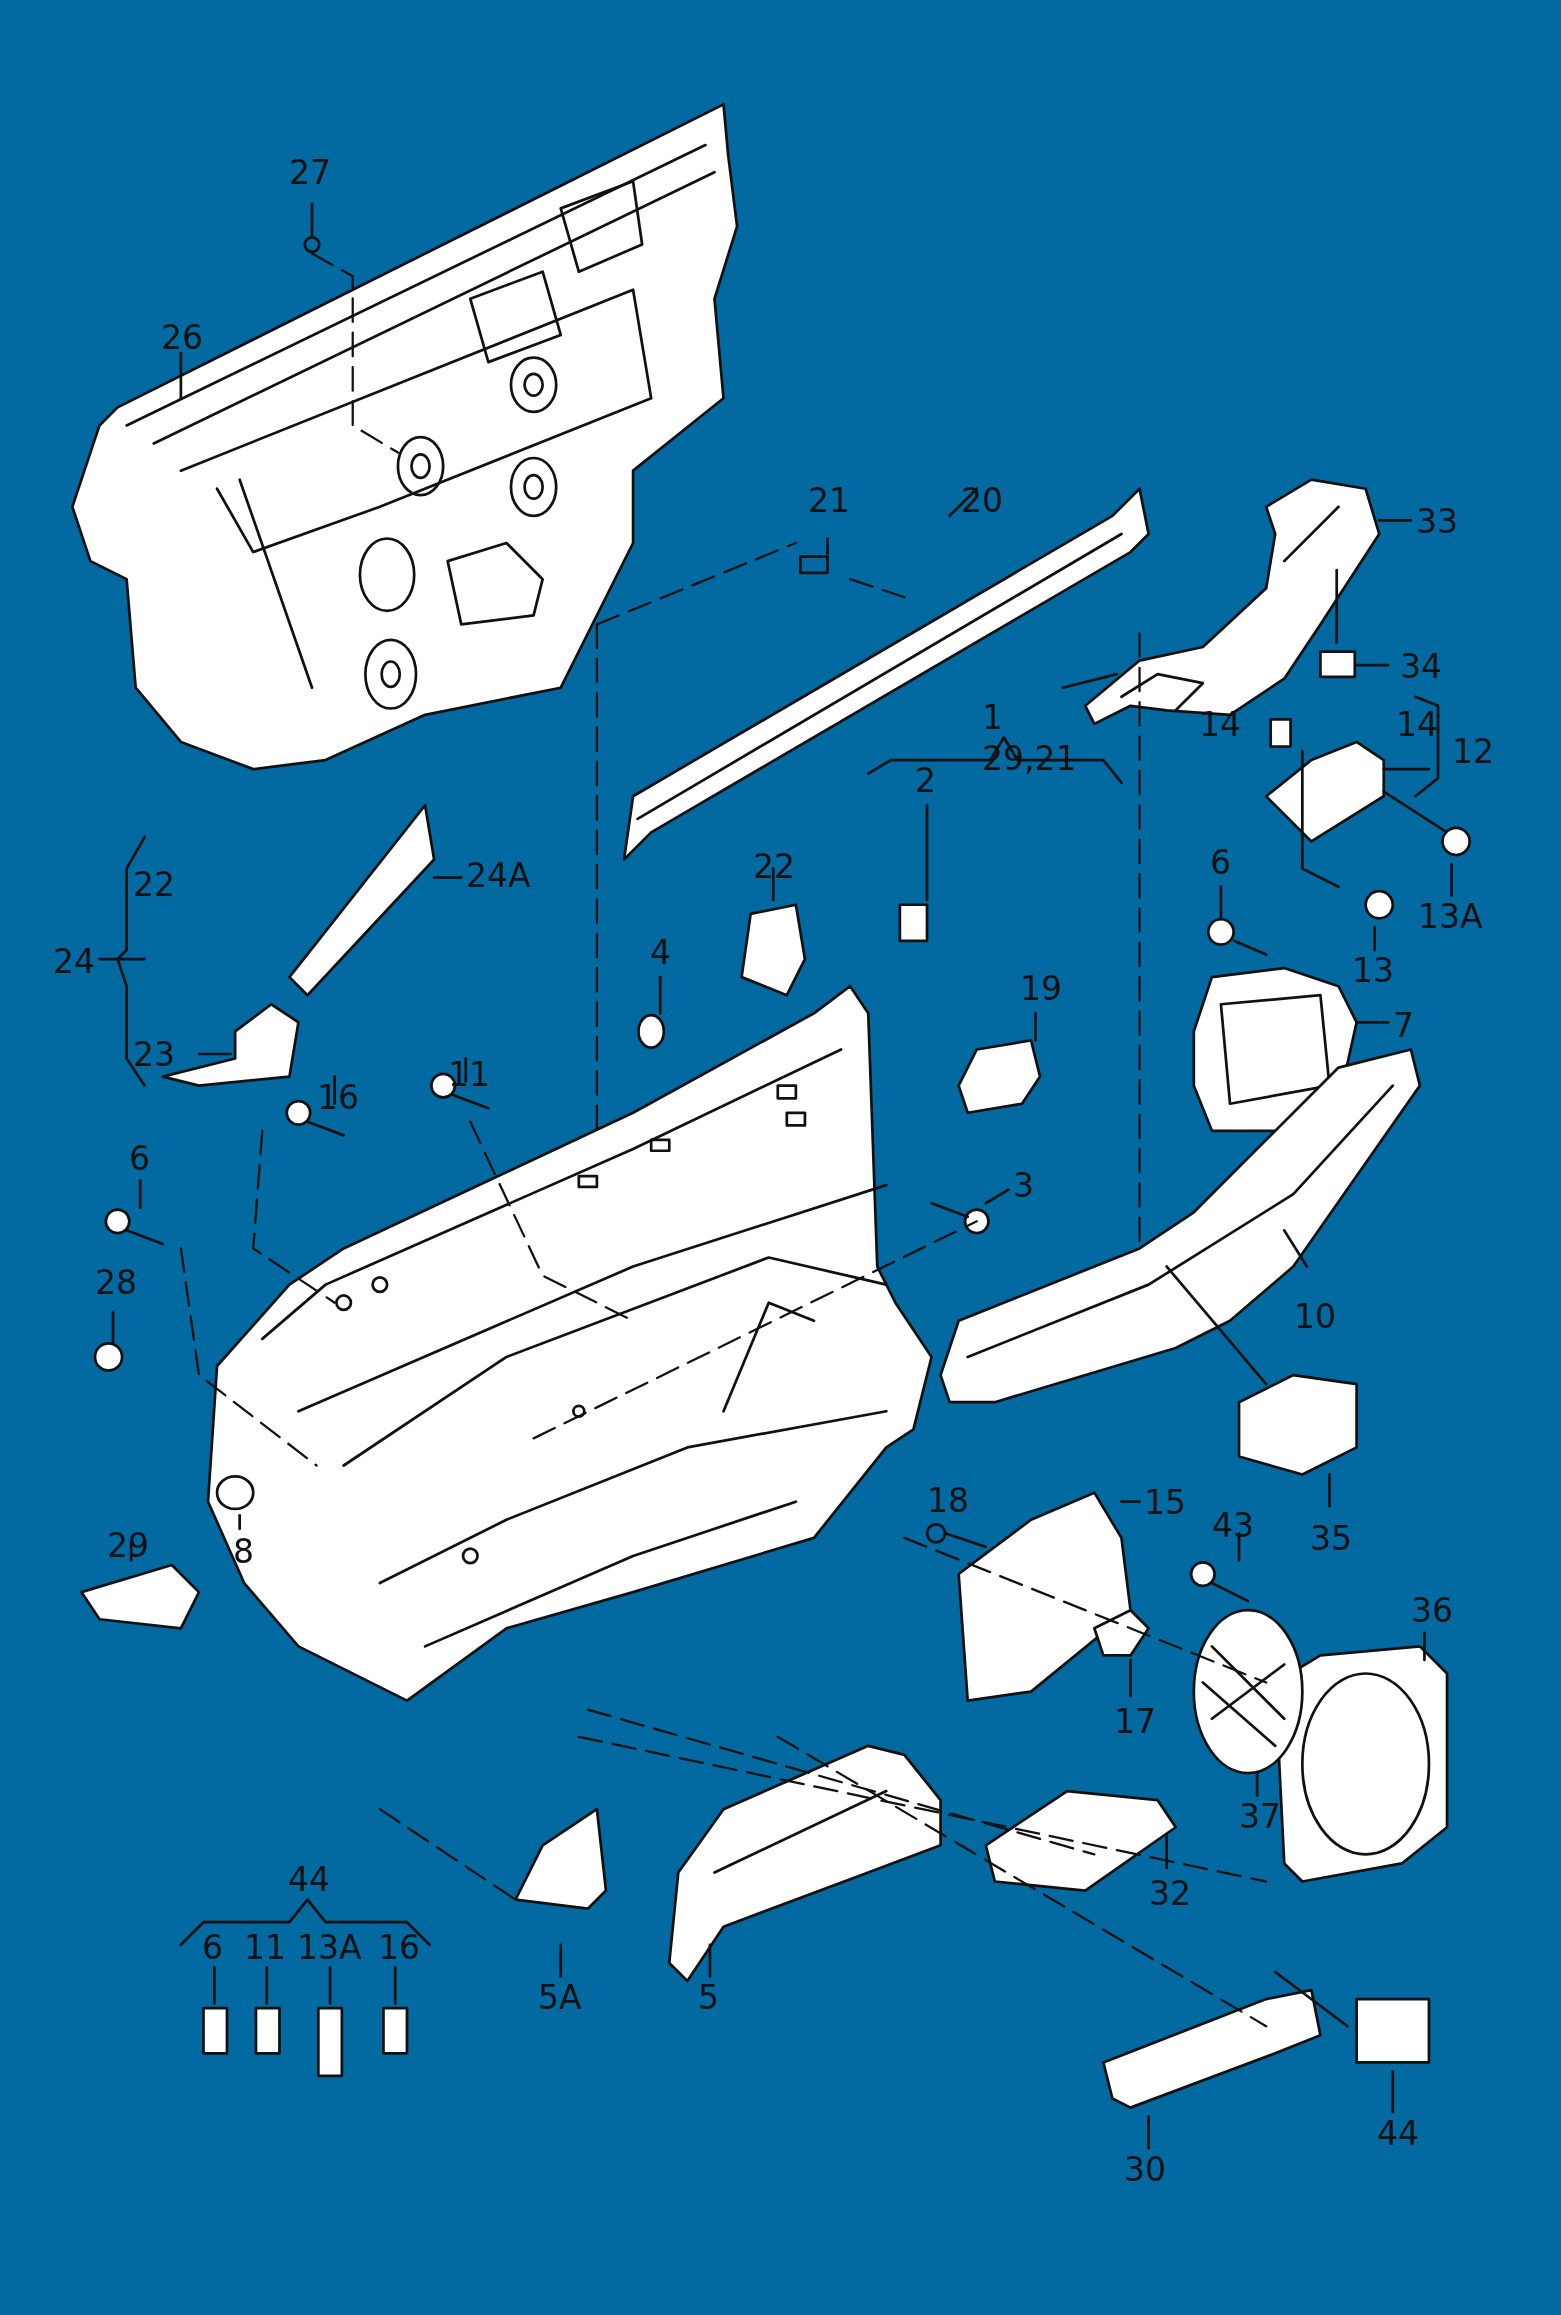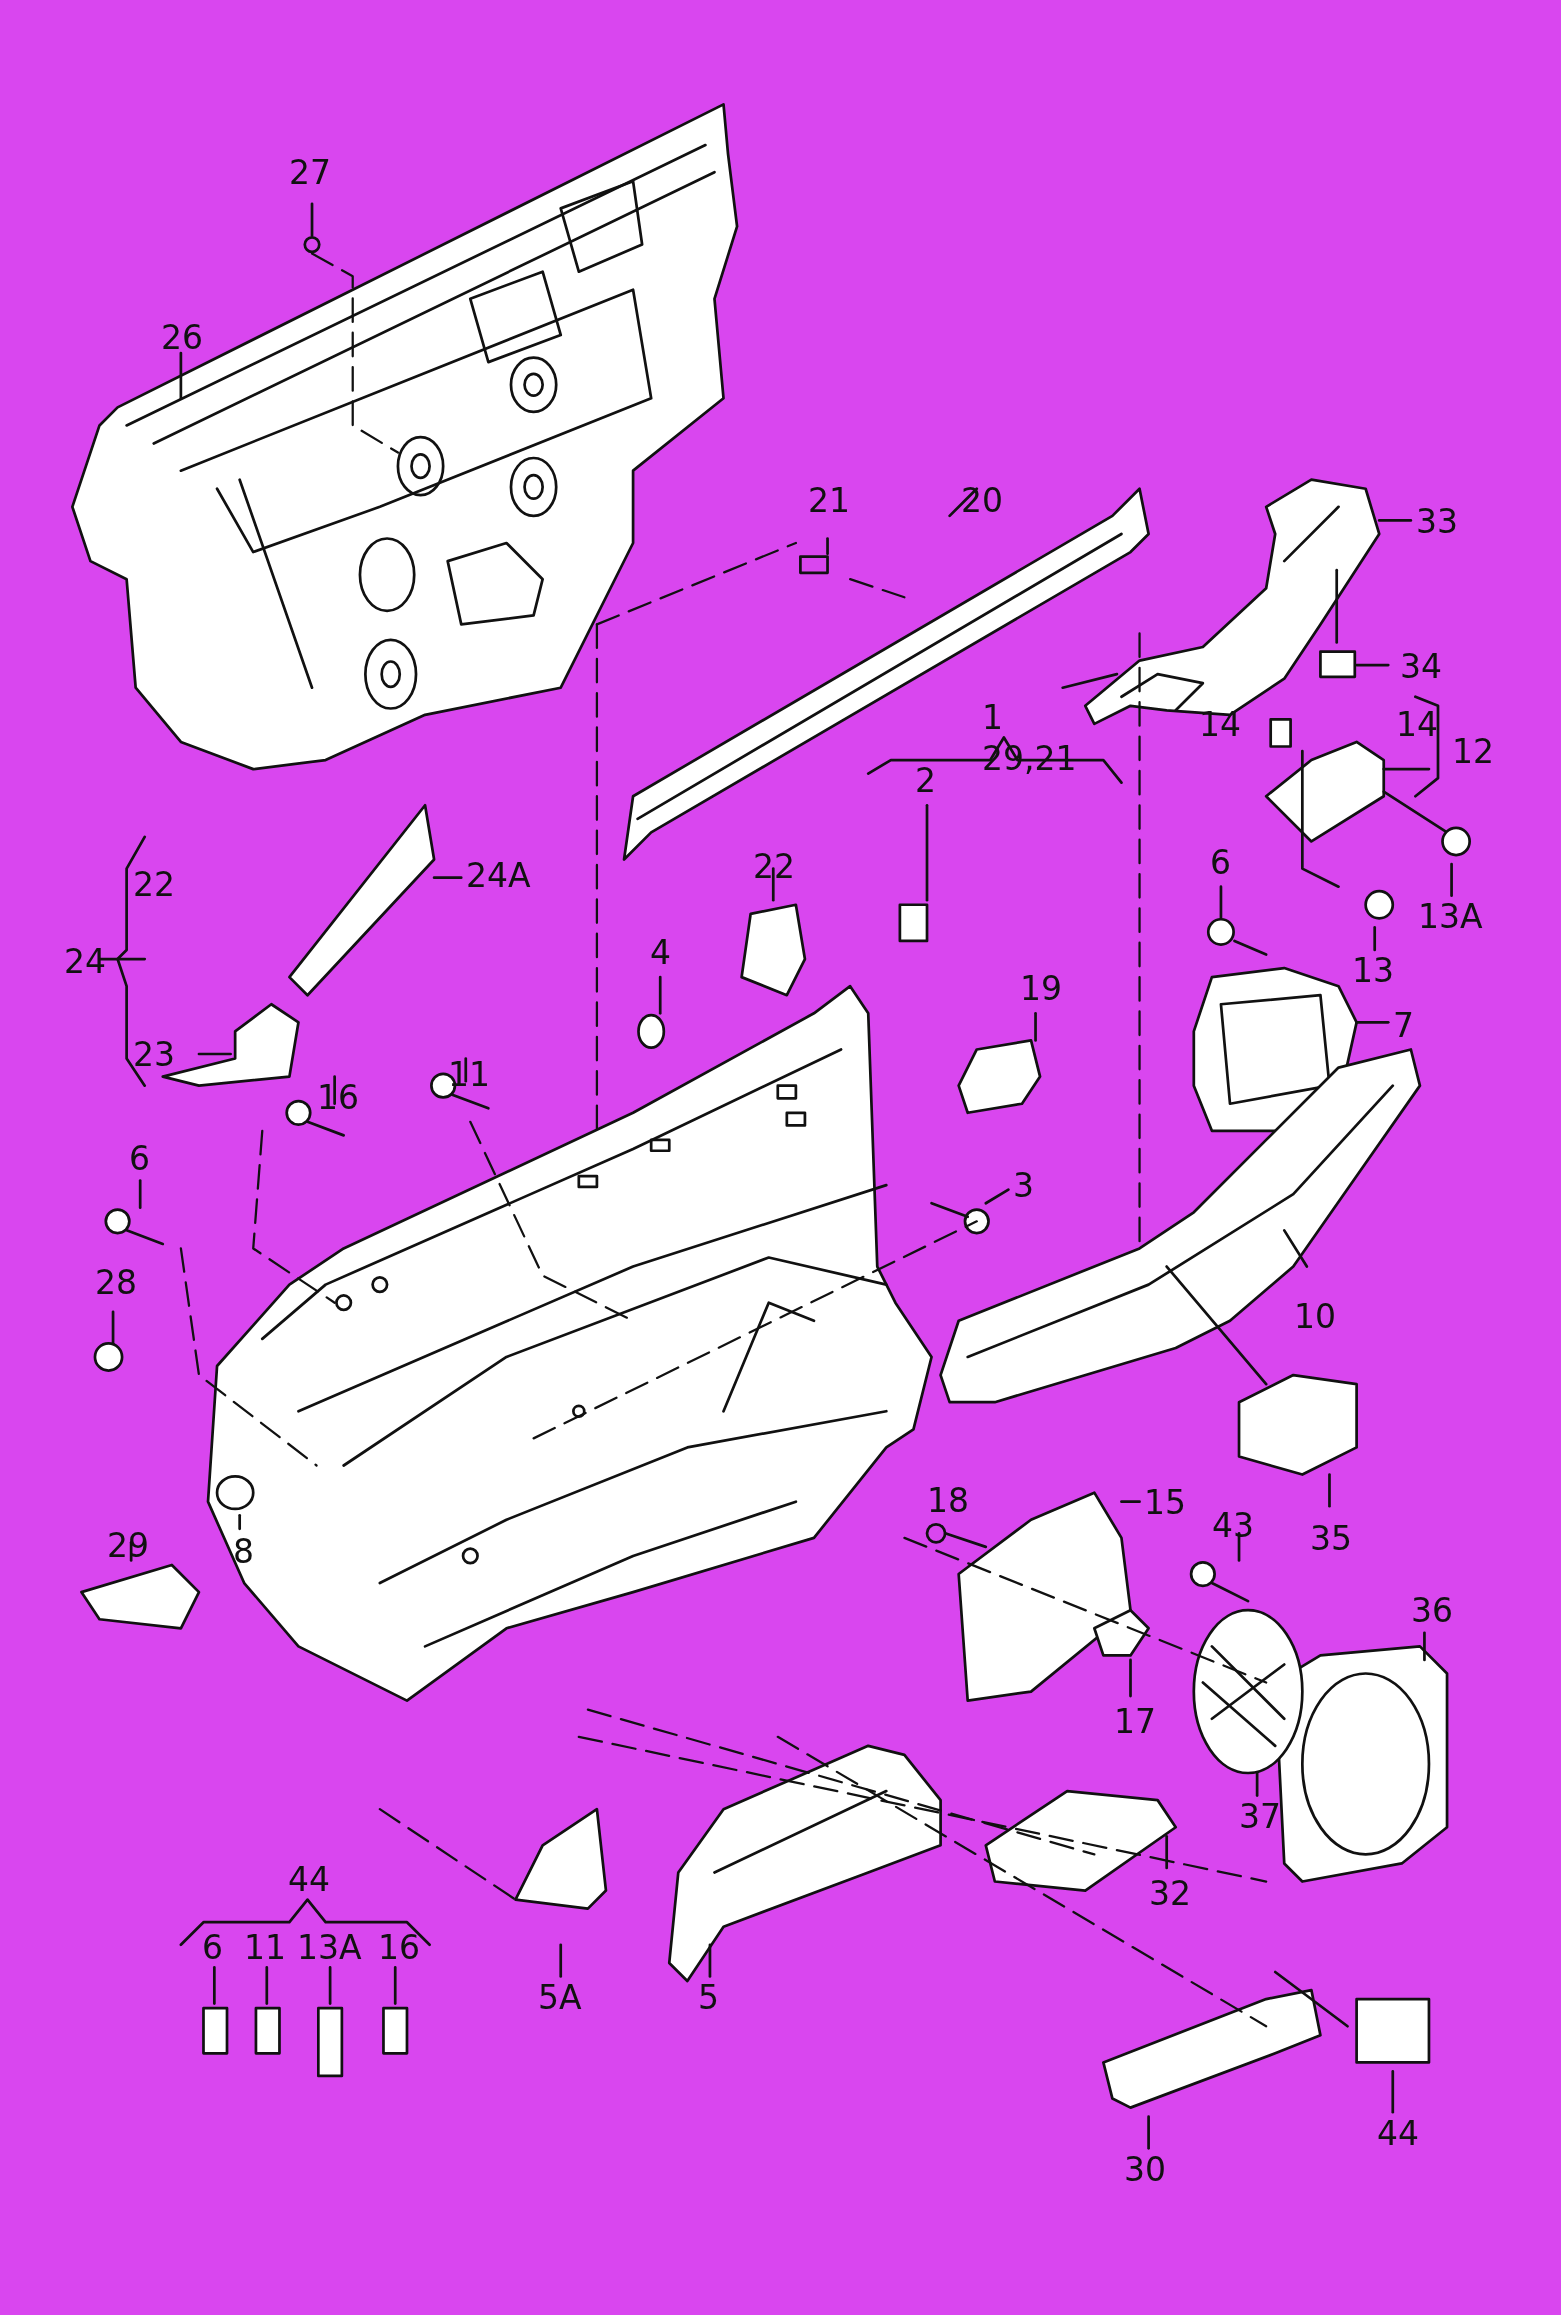--- a/index.html
+++ b/index.html
@@ -1,16 +1,16 @@
 <!DOCTYPE html>
 <html style="font-size:14.5px"><head>
 <meta charset="utf-8">
 <style>
   html,body{margin:0;padding:0;background:#fff;}
-  #canvas{position:relative;width:1561px;height:2316px;background:#d946ef;overflow:hidden;font-family:"DejaVu Sans",sans-serif;}
+  #canvas{position:relative;width:1561px;height:2316px;background:#0369a1;overflow:hidden;font-family:"DejaVu Sans",sans-serif;}
   svg.art{position:absolute;left:0;top:0;width:1561px;height:2316px;}
   .lbl{position:absolute;font-size:33px;color:#111;line-height:1;white-space:nowrap;}
   path,line,polyline,ellipse,rect,circle{fill:none;stroke:#111;stroke-width:3;stroke-linejoin:round;stroke-linecap:round;}
   .dash{stroke-dasharray:26 12;stroke-width:2.5;}
   .fill{fill:#fff;}
 </style>
 </head>
 <body>
 
 <div id="canvas">
@@ -227,21 +227,21 @@
 <span class="lbl" style="left:1396px;top:708px">14</span>
 <span class="lbl" style="left:1452px;top:735px">12</span>
 <span class="lbl" style="left:1418px;top:900px">13A</span>
 <span class="lbl" style="left:1352px;top:954px">13</span>
 <span class="lbl" style="left:982px;top:701px">1</span>
 <span class="lbl" style="left:982px;top:742px">29,21</span>
 <span class="lbl" style="left:915px;top:764px">2</span>
 <span class="lbl" style="left:753px;top:850px">22</span>
 <span class="lbl" style="left:466px;top:859px">24A</span>
 <span class="lbl" style="left:133px;top:868px">22</span>
-<span class="lbl" style="left:64px;top:945px">24</span>
+<span class="lbl" style="left:53px;top:945px">24</span>
 <span class="lbl" style="left:133px;top:1038px">23</span>
 <span class="lbl" style="left:650px;top:936px">4</span>
 <span class="lbl" style="left:1020px;top:972px">19</span>
 <span class="lbl" style="left:1210px;top:846px">6</span>
 <span class="lbl" style="left:1393px;top:1009px">7</span>
 <span class="lbl" style="left:448px;top:1058px">11</span>
 <span class="lbl" style="left:317px;top:1081px">16</span>
 <span class="lbl" style="left:1013px;top:1169px">3</span>
 <span class="lbl" style="left:129px;top:1142px">6</span>
 <span class="lbl" style="left:1294px;top:1300px">10</span>

